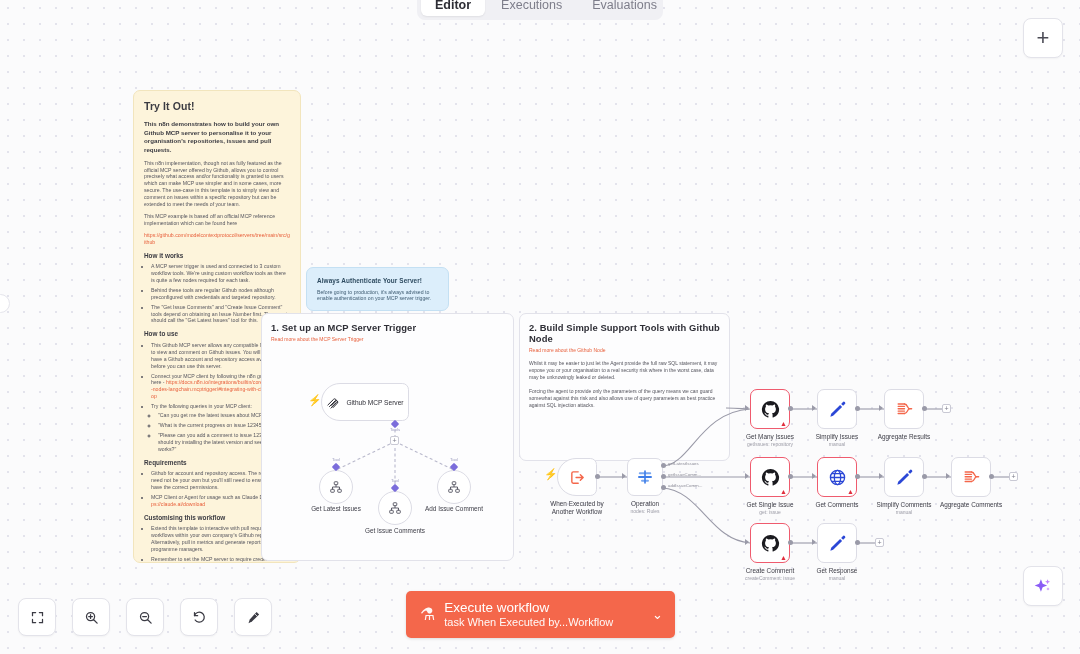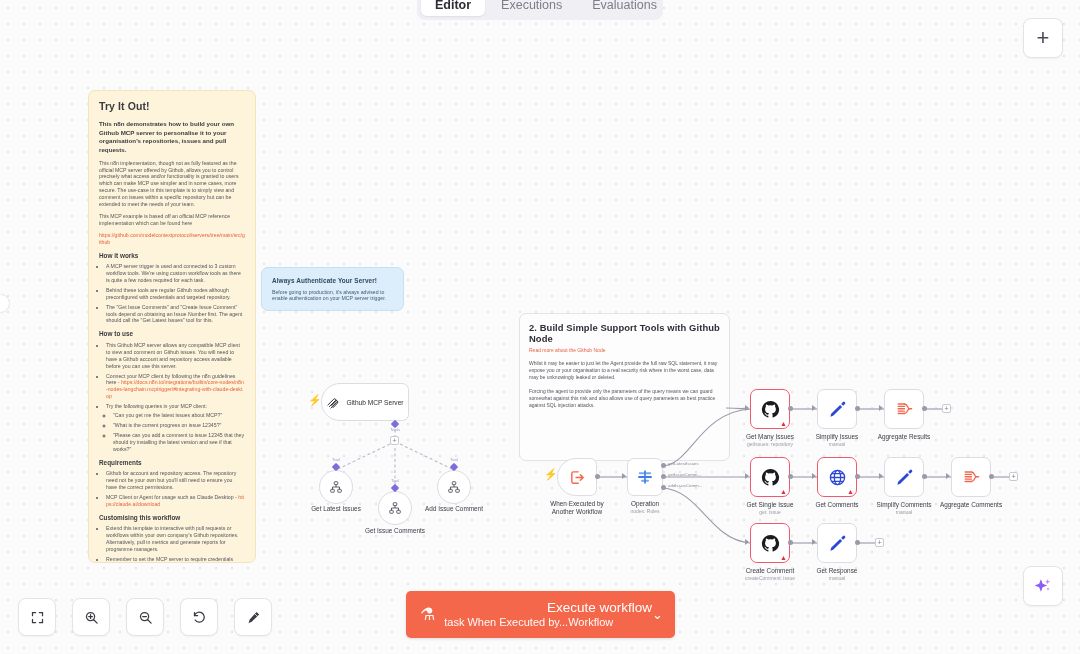--- a/index.html
+++ b/index.html
@@ -53,20 +53,21 @@
     width: 19px; height: 19px; border-radius: 50%;
     background: #fff; border: 1px solid #e5e5ec;
   }
 
   
   .note {
     position: absolute; border-radius: 7px;
     padding: 9px 10px 10px 10px;
     line-height: 1.33;
     overflow: hidden;
+    margin-left: 45px;
   }
   .note.yellow { background: #fdf4db; border: 1px solid #f2e5bd; }
   .note.blue   { background: #dceefb; border: 1px solid #c4e0f3; }
   #note-try   { left: 88px; top: 90px; width: 168px; height: 473px; }
   #note-auth  { left: 261px; top: 267px; width: 143px; height: 44px; }
 
   .note h1 { font-size: 10.5px; color: #3b3b42; margin-bottom: 6px; font-weight: 700; letter-spacing: .1px;}
   .note h2 { font-size: 6.4px; color: #3b3b42; margin: 6px 0 3px; font-weight: 700; }
   .note p  { font-size: 5.2px; color: #55555e; margin-bottom: 5px; }
   .note p.lead { font-size: 6.2px; color: #3b3b42; font-weight: 700; line-height: 1.4; }
@@ -146,21 +147,21 @@
   
   #exec {
     position: absolute; left: 406px; top: 591px;
     width: 269px; height: 47px; background: #f4674b;
     border-radius: 5px; display: flex; align-items: center;
     padding: 0 12px 0 14px; color: #fff;
     box-shadow: 0 1px 3px rgba(0,0,0,.12);
   }
   #exec .flask { font-size: 17px; margin-right: 9px; opacity: .95; }
   #exec .txt { flex: 1; }
-  #exec .t1 { font-size: 13.5px; font-weight: 400; line-height: 1.15; text-align: right; }
+  #exec .t1 { font-size: 13.5px; font-weight: 400; line-height: 1.15; }
   #exec .t2 { font-size: 11px; opacity: .96; line-height: 1.2; }
   #exec .chev { font-size: 13px; }
   svg { display: block; }
 </style>
 </head>
 <body>
 
 <div id="canvas">
 
   <div class="tabbar">
@@ -223,20 +224,24 @@
       <li>Extend this template to interactive with pull requests or workflows within your own company's Github repositories. Alternatively, pull in metrics and generate reports for programme managers.</li>
       <li>Remember to set the MCP server to require credentials before going to production and sharing this MCP server with others!</li>
     </ul>
   </div>
 
   <div class="note blue" id="note-auth">
     <h1>Always Authenticate Your Server!</h1>
     <p>Before going to production, it's always advised to enable authentication on your MCP server trigger.</p>
   </div>
 
+  <div class="panel" id="panel-1">
+    <h2>1. Set up an MCP Server Trigger</h2>
+    <span class="sublink">Read more about the MCP Server Trigger</span>
+  </div>
 
   <div class="panel" id="panel-2">
     <h2>2. Build Simple Support Tools with Github Node</h2>
     <span class="sublink">Read more about the Github Node</span>
     <p>Whilst it may be easier to just let the Agent provide the full raw SQL statement, it may expose you or your organisation to a real security risk where in the worst case, data may be unknowingly leaked or deleted.</p>
     <p>Forcing the agent to provide only the parameters of the query means we can guard somewhat against this risk and also allows use of query parameters as best practice against SQL injection attacks.</p>
   </div>
 
   <svg style="position:absolute;left:0;top:0;width:1080px;height:654px;pointer-events:none;">
 

